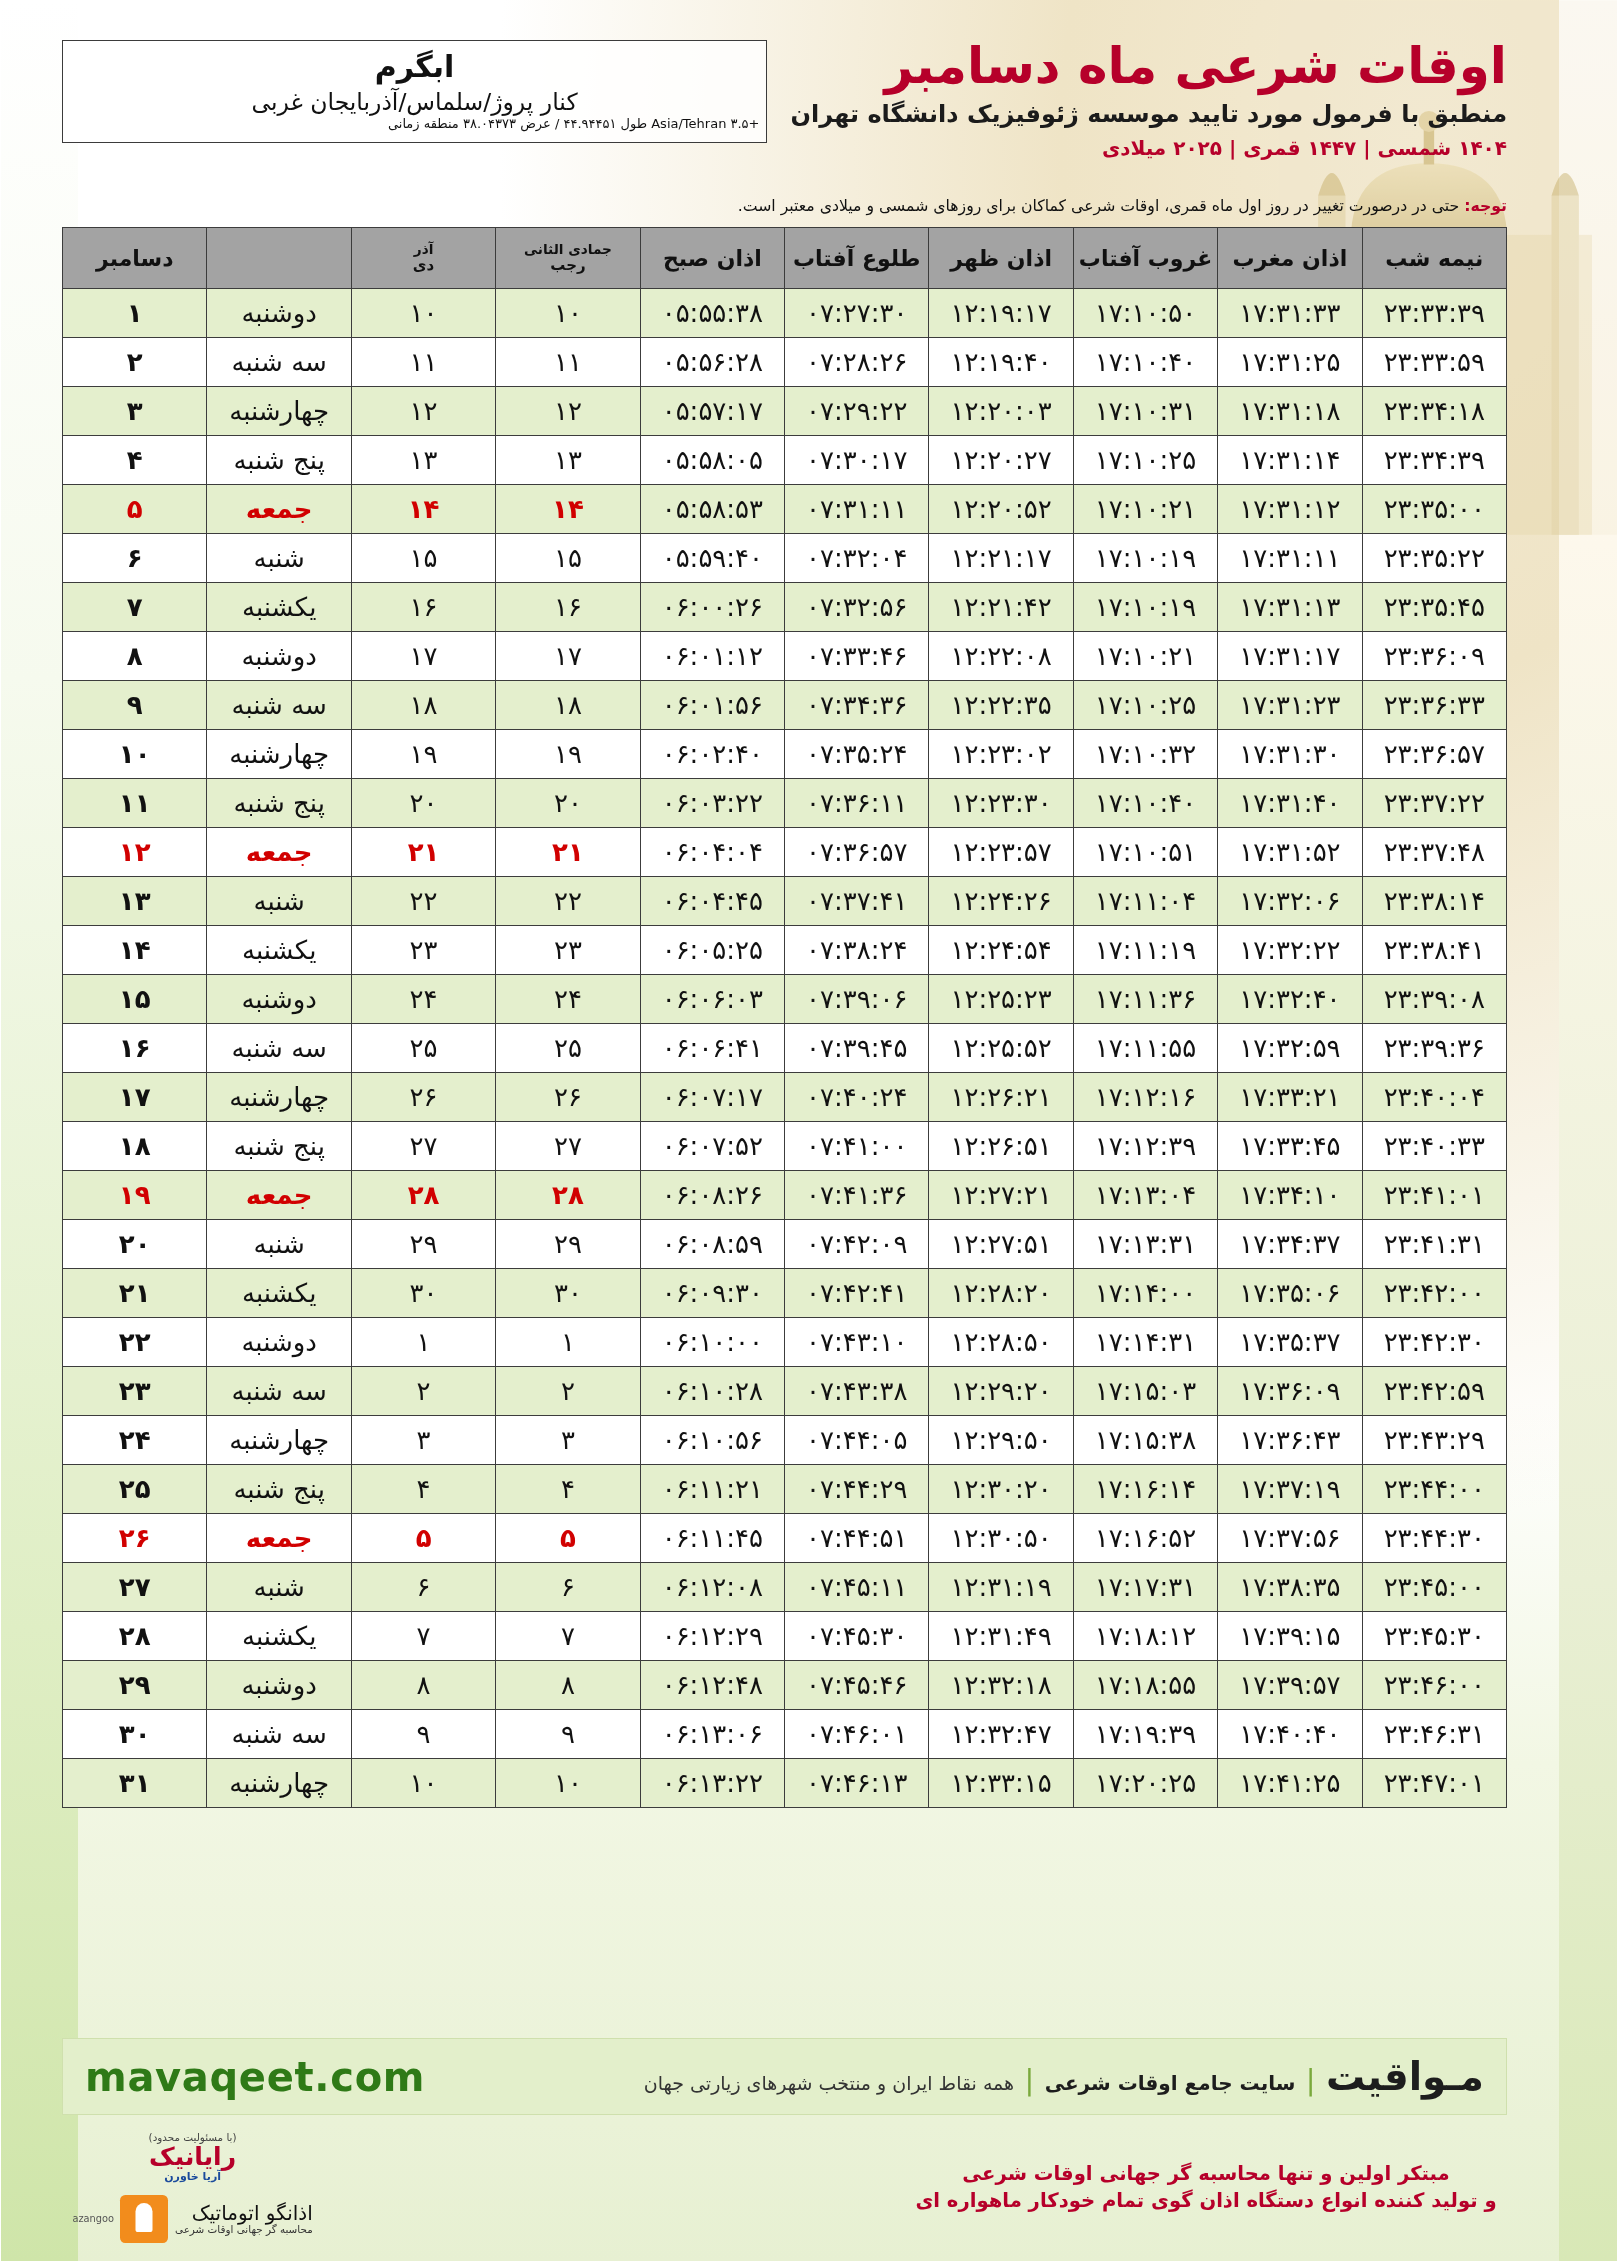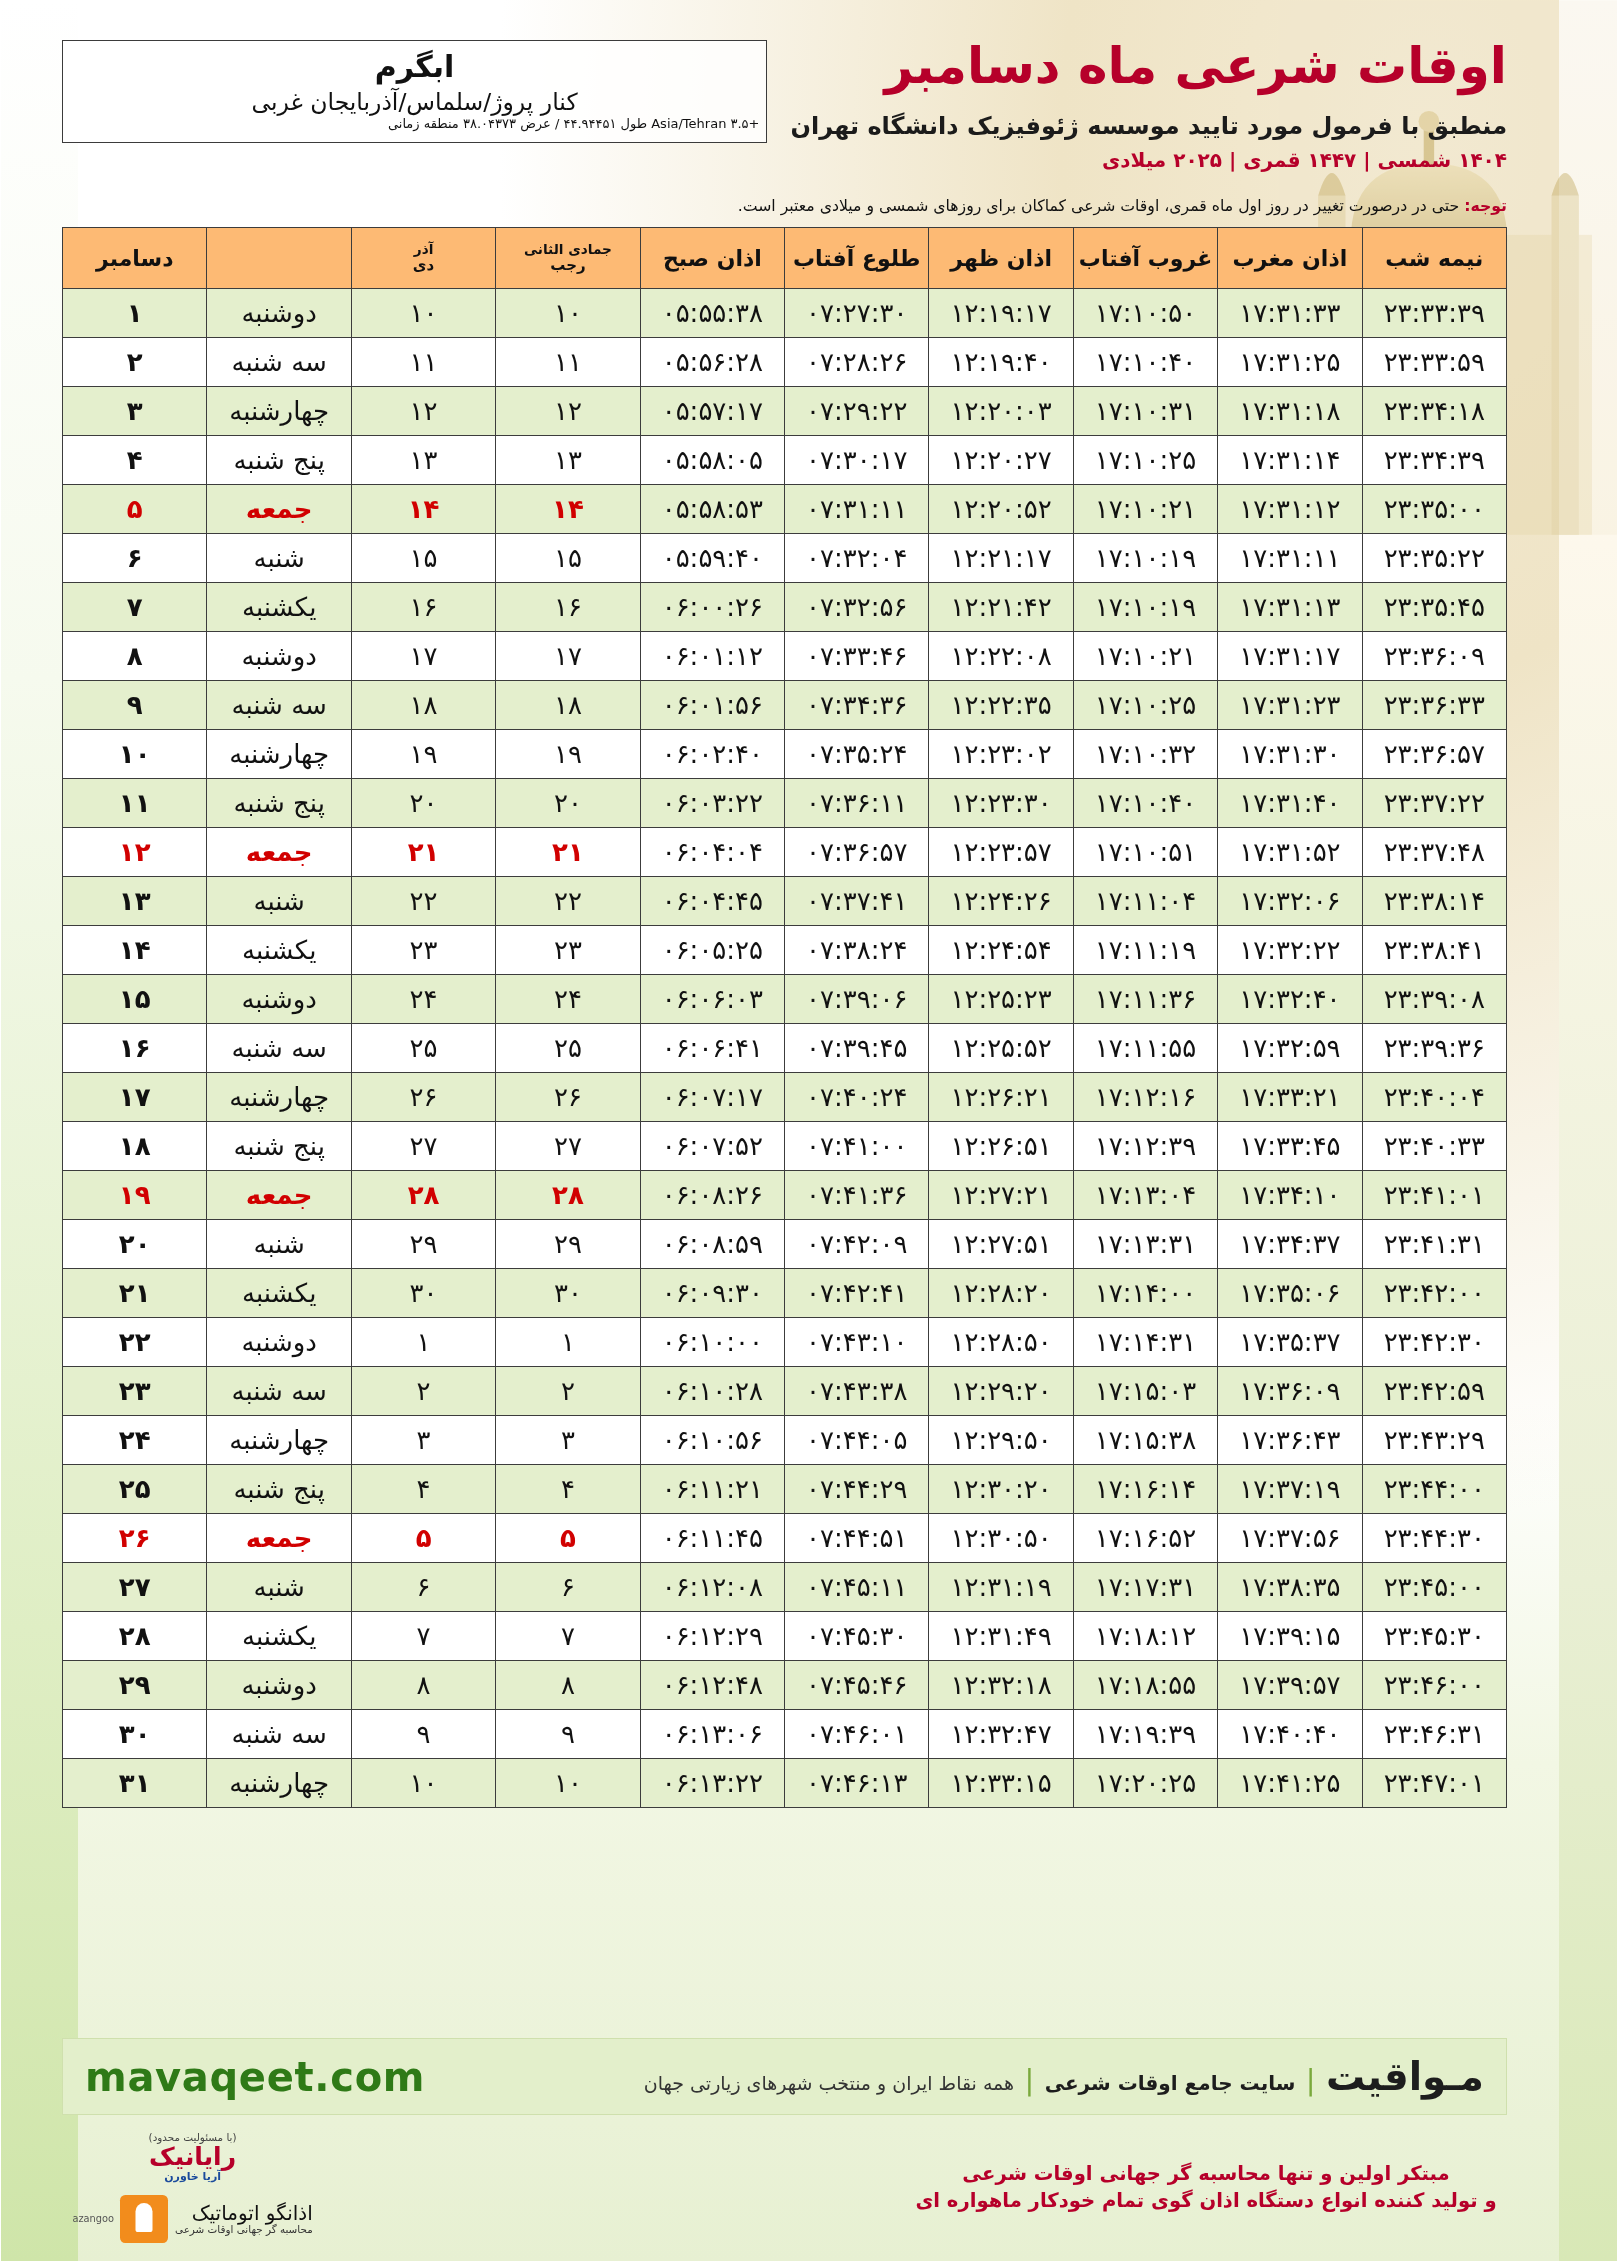--- a/index.html
+++ b/index.html
@@ -71,21 +71,21 @@
     font-size: 50px;
     font-weight: bold;
     color: #b6002a;
     line-height: 1.1;
     letter-spacing: -0.7px;
   }
   .sub-title {
     font-size: 24px;
     font-weight: bold;
     color: #1b1b1b;
-    margin-top: 18px;
+    margin-top: 6px;
   }
   .date-line {
     font-size: 20px;
     font-weight: bold;
     color: #b6002a;
     margin-top: 7.8px;
   }
   .loc-box {
     position: absolute;
     left: 62px;
@@ -138,21 +138,21 @@
     z-index: 3;
   }
   table.prayer {
     width: 100%;
     border-collapse: collapse;
     table-layout: fixed;
     background: #fff;
     font-size: 26px;
   }
   table.prayer th {
-    background: #fdba74;
+    background: #a3a3a3;
     color: #111;
     font-size: 22px;
     font-weight: bold;
     border: 1.3px solid #3c3c3c;
     height: 60px;
     padding: 0 2.6px;
     vertical-align: middle;
   }
   table.prayer th.small {
     font-size: 14.4px;

